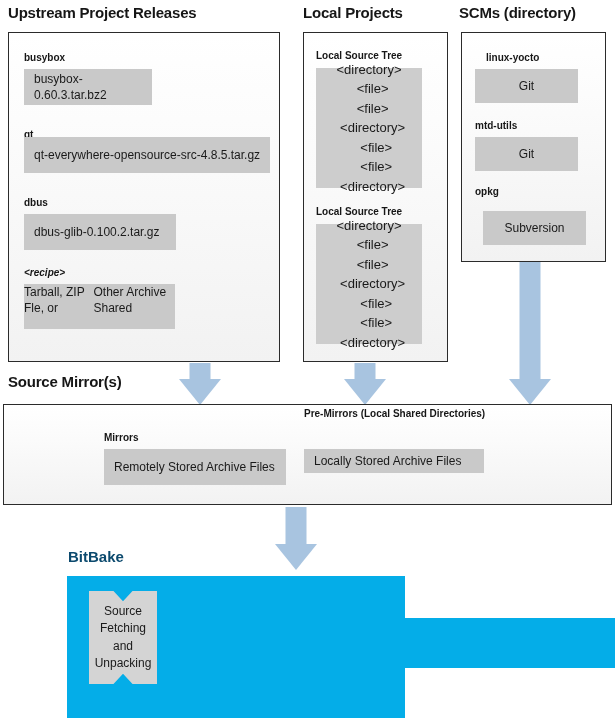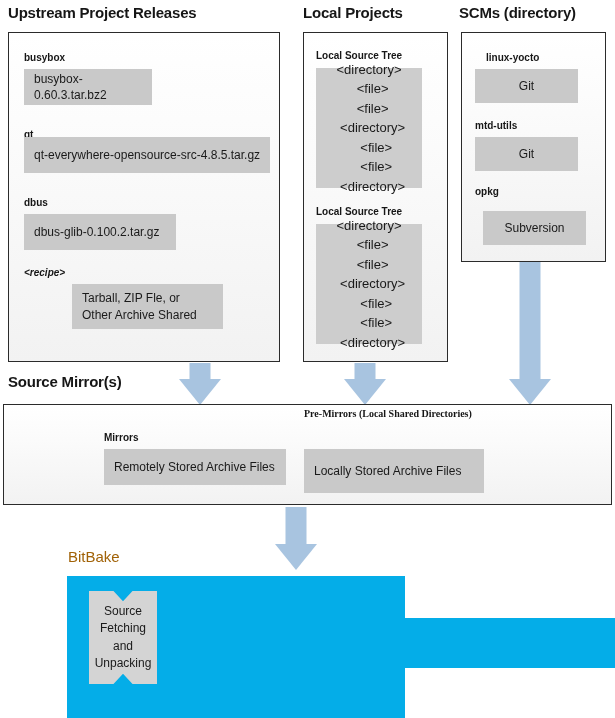--- a/index.html
+++ b/index.html
@@ -46,25 +46,23 @@
     box-sizing: border-box;
     font-size: 12px;
     color: #1a1a1a;
     display: flex;
     align-items: center;
     line-height: 1.35;
   }
   .gray-box.pad-left { padding-left: 10px; }
   .gray-box.center { justify-content: center; text-align: right; }
   .gray-box.col {
-    flex-direction: column;
+    flex-direction: row;
     justify-content: center;
     align-items: flex-start;
-    padding-left: 10px;
-    margin-left: 48px;
   }
 
   .tree-box {
     position: absolute;
     background: #cdcdcd;
     box-sizing: border-box;
     font-size: 13px;
     color: #1a1a1a;
     display: flex;
     flex-direction: column;
@@ -97,22 +95,22 @@
     background: #04ade8;
   }
   .bb-arm {
     position: absolute;
     background: #04ade8;
   }
 
   .bb-label {
     position: absolute;
     font-size: 15px;
-    font-weight: normal;
-    color: #a16207;
+    font-weight: bold;
+    color: #0c4a6e;
     text-align: right;
   }
 
   .chevron-box {
     position: absolute;
     background: #d4d4d4;
     clip-path: polygon(0% 0%, 36% 0%, 50% 11%, 64% 0%, 100% 0%, 100% 100%, 64% 100%, 50% 89%, 36% 100%, 0% 100%);
     display: flex;
     flex-direction: column;
     align-items: center;
@@ -203,22 +201,22 @@
 </div>
 
 <div class="col-title" style="left:8px; top:373px;">Source Mirror(s)</div>
 
 <div class="panel" style="left:3px; top:404px; width:609px; height:101px;">
 </div>
 
 <div class="item-label" style="left:104px; top:432px;">Mirrors</div>
 <div class="gray-box pad-left" style="left:104px; top:449px; width:182px; height:36px;">Remotely Stored Archive Files</div>
 
-<div class="item-label" style="left:304px; top:408px;font-family:Liberation Serif, serif;">Pre-Mirrors (Local Shared Directories)</div>
-<div class="gray-box pad-left" style="left:304px; top:449px; width:180px; height:44px;">Locally Stored Archive Files</div>
+<div class="item-label" style="left:304px; top:408px;">Pre-Mirrors (Local Shared Directories)</div>
+<div class="gray-box pad-left" style="left:304px; top:449px; width:180px; height:24px;">Locally Stored Archive Files</div>
 
 <div class="arrow-wrap" style="left:275px; top:507px; width:42px; height:62px;">
   <div class="arrow-shaft" style="width:21px; height:39px;"></div>
   <div class="arrow-head" style="top:37px;"></div>
 </div>
 
 <div class="bb-label" style="left:68px; top:548px;">BitBake</div>
 
 <div class="bb-main" style="left:67px; top:576px; width:338px; height:142px;"></div>
 <div class="bb-arm" style="left:404px; top:618px; width:211px; height:50px;"></div>

